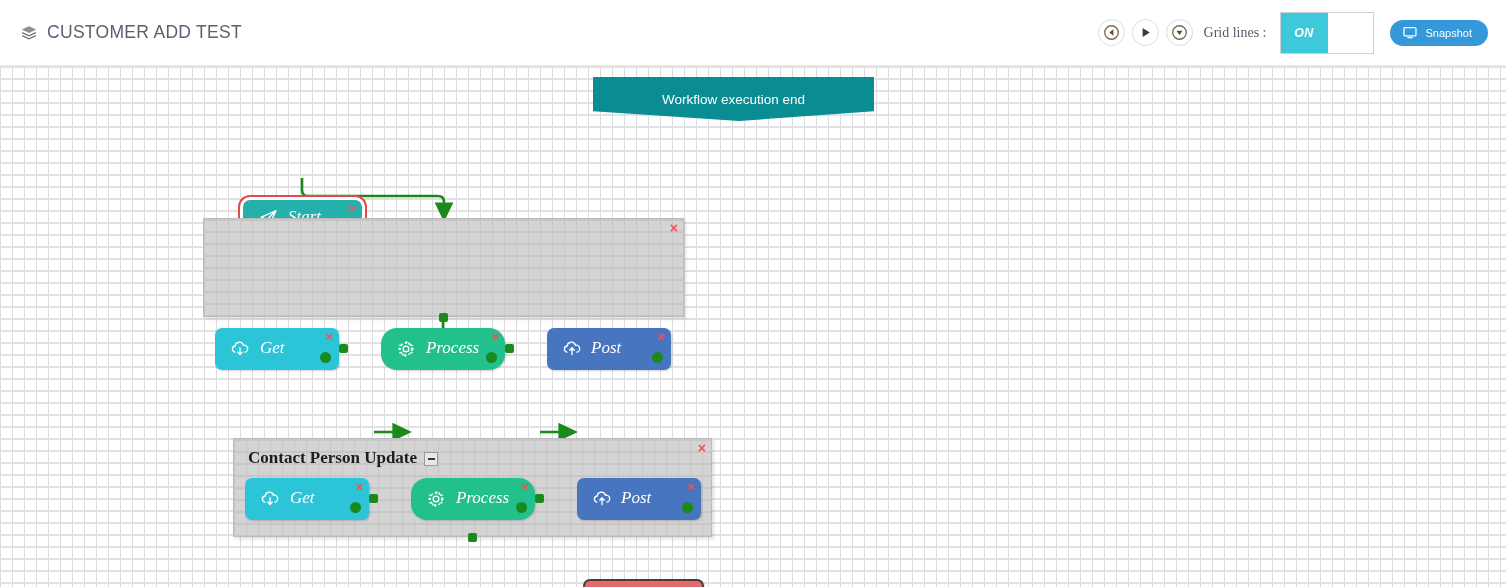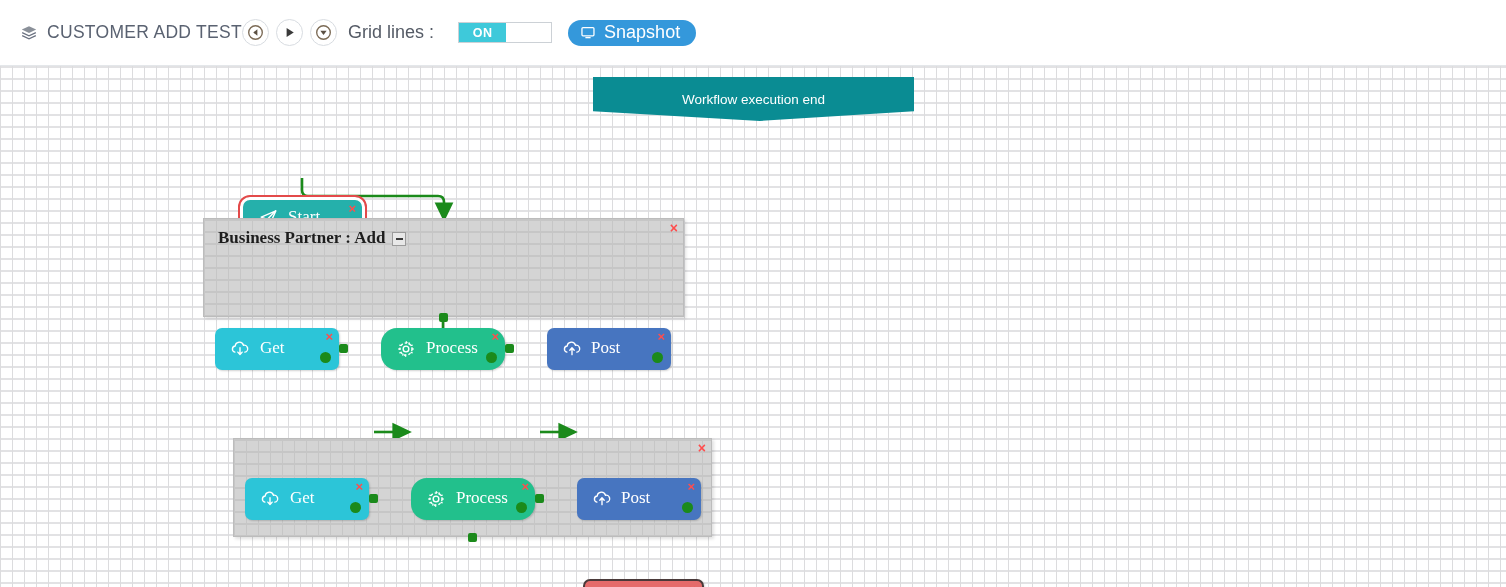--- a/index.html
+++ b/index.html
@@ -14,20 +14,21 @@
 
   
   .app-header {
     position: absolute;
     top: 0; left: 0;
     width: 1506px; height: 66px;
     background: #ffffff;
     border-bottom: 1px solid #e4e7ea;
     display: flex;
     align-items: center;
+    justify-content: space-between;
     padding: 0 18px 0 20px;
   }
   .title-wrap {
     display: flex;
     align-items: center;
     gap: 9px;
   }
   .layers-icon { width: 18px; height: 18px; display:block; color: #6a7180; }
   .page-title {
     font-size: 17.5px;
@@ -48,54 +49,56 @@
     border-radius: 50%;
     border: 1px solid #d8dce1;
     background: #fff;
     display: flex; align-items: center; justify-content: center;
     margin-right: 7px;
     cursor: pointer;
     flex: 0 0 auto;
   }
   .circ-btn svg { display:block; }
   .gridlines-label {
-    font-size: 18px;
+    font-size: 14px;
     color: #555b66;
-    margin: 0 24px 0 4px;
+    margin: 0 13px 0 4px;
     white-space: nowrap;
+    font-family: Liberation Serif, serif;
   }
   .toggle {
-    width: 94px; height: 21px;
+    width: 94px; height: 42px;
     border: 1px solid #ccd1d6;
     background: #fff;
     display: flex;
     align-items: stretch;
     cursor: pointer;
     overflow: hidden;
     flex: 0 0 auto;
+    font-style: italic;
   }
   .toggle .on {
     width: 47px;
     background: #3ec9da;
     color: #fff;
     font-size: 12.5px;
     font-weight: bold;
     display: flex; align-items: center; justify-content: center;
     letter-spacing: .4px;
   }
   .toggle .off { flex: 1; background: #fff; }
 
   .snapshot-btn {
     margin-left: 16px;
     height: 26px;
     border-radius: 15px;
     background: #3498db;
     color: #fff;
     border: none;
-    font-size: 18px;
+    font-size: 11px;
     padding: 0 16px 0 13px;
     display: flex;
     align-items: center;
     gap: 7px;
     cursor: pointer;
     font-family: "Liberation Sans", sans-serif;
   }
   .snapshot-btn svg { display:block; }
 
   
@@ -117,21 +120,21 @@
       repeating-linear-gradient(to bottom, rgba(255,255,255,0) 0 2px, #ffffff 2px 12px);
     background-size: 12px 12px, 12px 12px;
     pointer-events: none;
   }
   .layer { position: absolute; inset: 0; }
 
   
   .exec-banner {
     position: absolute;
     left: 593px; top: 11px;
-    width: 321px; height: 44px;
+    width: 281px; height: 44px;
     background: #0a8c93;
     color: #ffffff;
     font-size: 13.5px;
     display: flex;
     align-items: center;
     justify-content: center;
     clip-path: polygon(0 0, 100% 0, 100% 78%, 52% 100%, 0 78%);
     text-align: center;
   }
 
@@ -192,21 +195,21 @@
     gap: 9px;
     padding-left: 14px;
     color: #ffffff;
     font-family: "Liberation Serif", serif;
     font-size: 17px;
     cursor: pointer;
     box-shadow: 1px 1px 2px rgba(0,0,0,.18);
   }
   .node .ico { width: 22px; height: 22px; flex: 0 0 auto; }
   .node .ico svg { display:block; }
-  .node-label { position: relative; top: -1px; }
+  .node-label { position: relative; top: -1px; font-style: italic; }
   .node .x {
     position: absolute;
     right: 6px; top: 2px;
     color: #ff4d4d;
     font-size: 13px;
     font-weight: bold;
     line-height: 1;
     font-family: "Liberation Sans", sans-serif;
   }
   .node .dot {
@@ -337,24 +340,20 @@
           <path d="M11.3 13.4 L13.6 19.9 L20.5 4.2"></path>
         </svg>
       </span>
       <span class="node-label">Start</span>
       <span class="x">×</span>
       <span class="dot"></span>
     </div>
     <div class="anchor" style="left:298px; top:168px;"></div>
 
     <div class="group" style="left:203px; top:152px; width:481px; height:99px;">
-      <div class="group-title">
-        <span>Business Partner : Add</span>
-        <span class="collapse-box"></span>
-      </div>
       <span class="grp-close">×</span>
     </div>
 
     <div class="node get" style="left:215px; top:262px; width:124px; height:42px;">
       <span class="ico">
         <svg viewBox="0 0 24 24" width="22" height="22" fill="none" stroke="#ffffff" stroke-width="1.5" stroke-linecap="round" stroke-linejoin="round">
           <path d="M6.4 15.4 A3.4 3.4 0 0 1 6.8 8.7 A4.6 4.6 0 0 1 15.8 7.9 A3.7 3.7 0 0 1 17.3 15.4"></path>
           <path d="M12 10.6 L12 17.8 M9.6 15.4 L12 18 L14.4 15.4"></path>
         </svg>
       </span>
@@ -386,20 +385,24 @@
         </svg>
       </span>
       <span class="node-label">Post</span>
       <span class="x">×</span>
       <span class="dot"></span>
     </div>
 
     <div class="anchor" style="left:439px; top:247px;"></div>
 
     <div class="group" style="left:233px; top:372px; width:479px; height:99px;">
+      <div class="group-title">
+        <span>Contact Person Update</span>
+        <span class="collapse-box"></span>
+      </div>
       <span class="grp-close">×</span>
     </div>
 
     <div class="node get" style="left:245px; top:412px; width:124px; height:42px;">
       <span class="ico">
         <svg viewBox="0 0 24 24" width="22" height="22" fill="none" stroke="#ffffff" stroke-width="1.5" stroke-linecap="round" stroke-linejoin="round">
           <path d="M6.4 15.4 A3.4 3.4 0 0 1 6.8 8.7 A4.6 4.6 0 0 1 15.8 7.9 A3.7 3.7 0 0 1 17.3 15.4"></path>
           <path d="M12 10.6 L12 17.8 M9.6 15.4 L12 18 L14.4 15.4"></path>
         </svg>
       </span>

